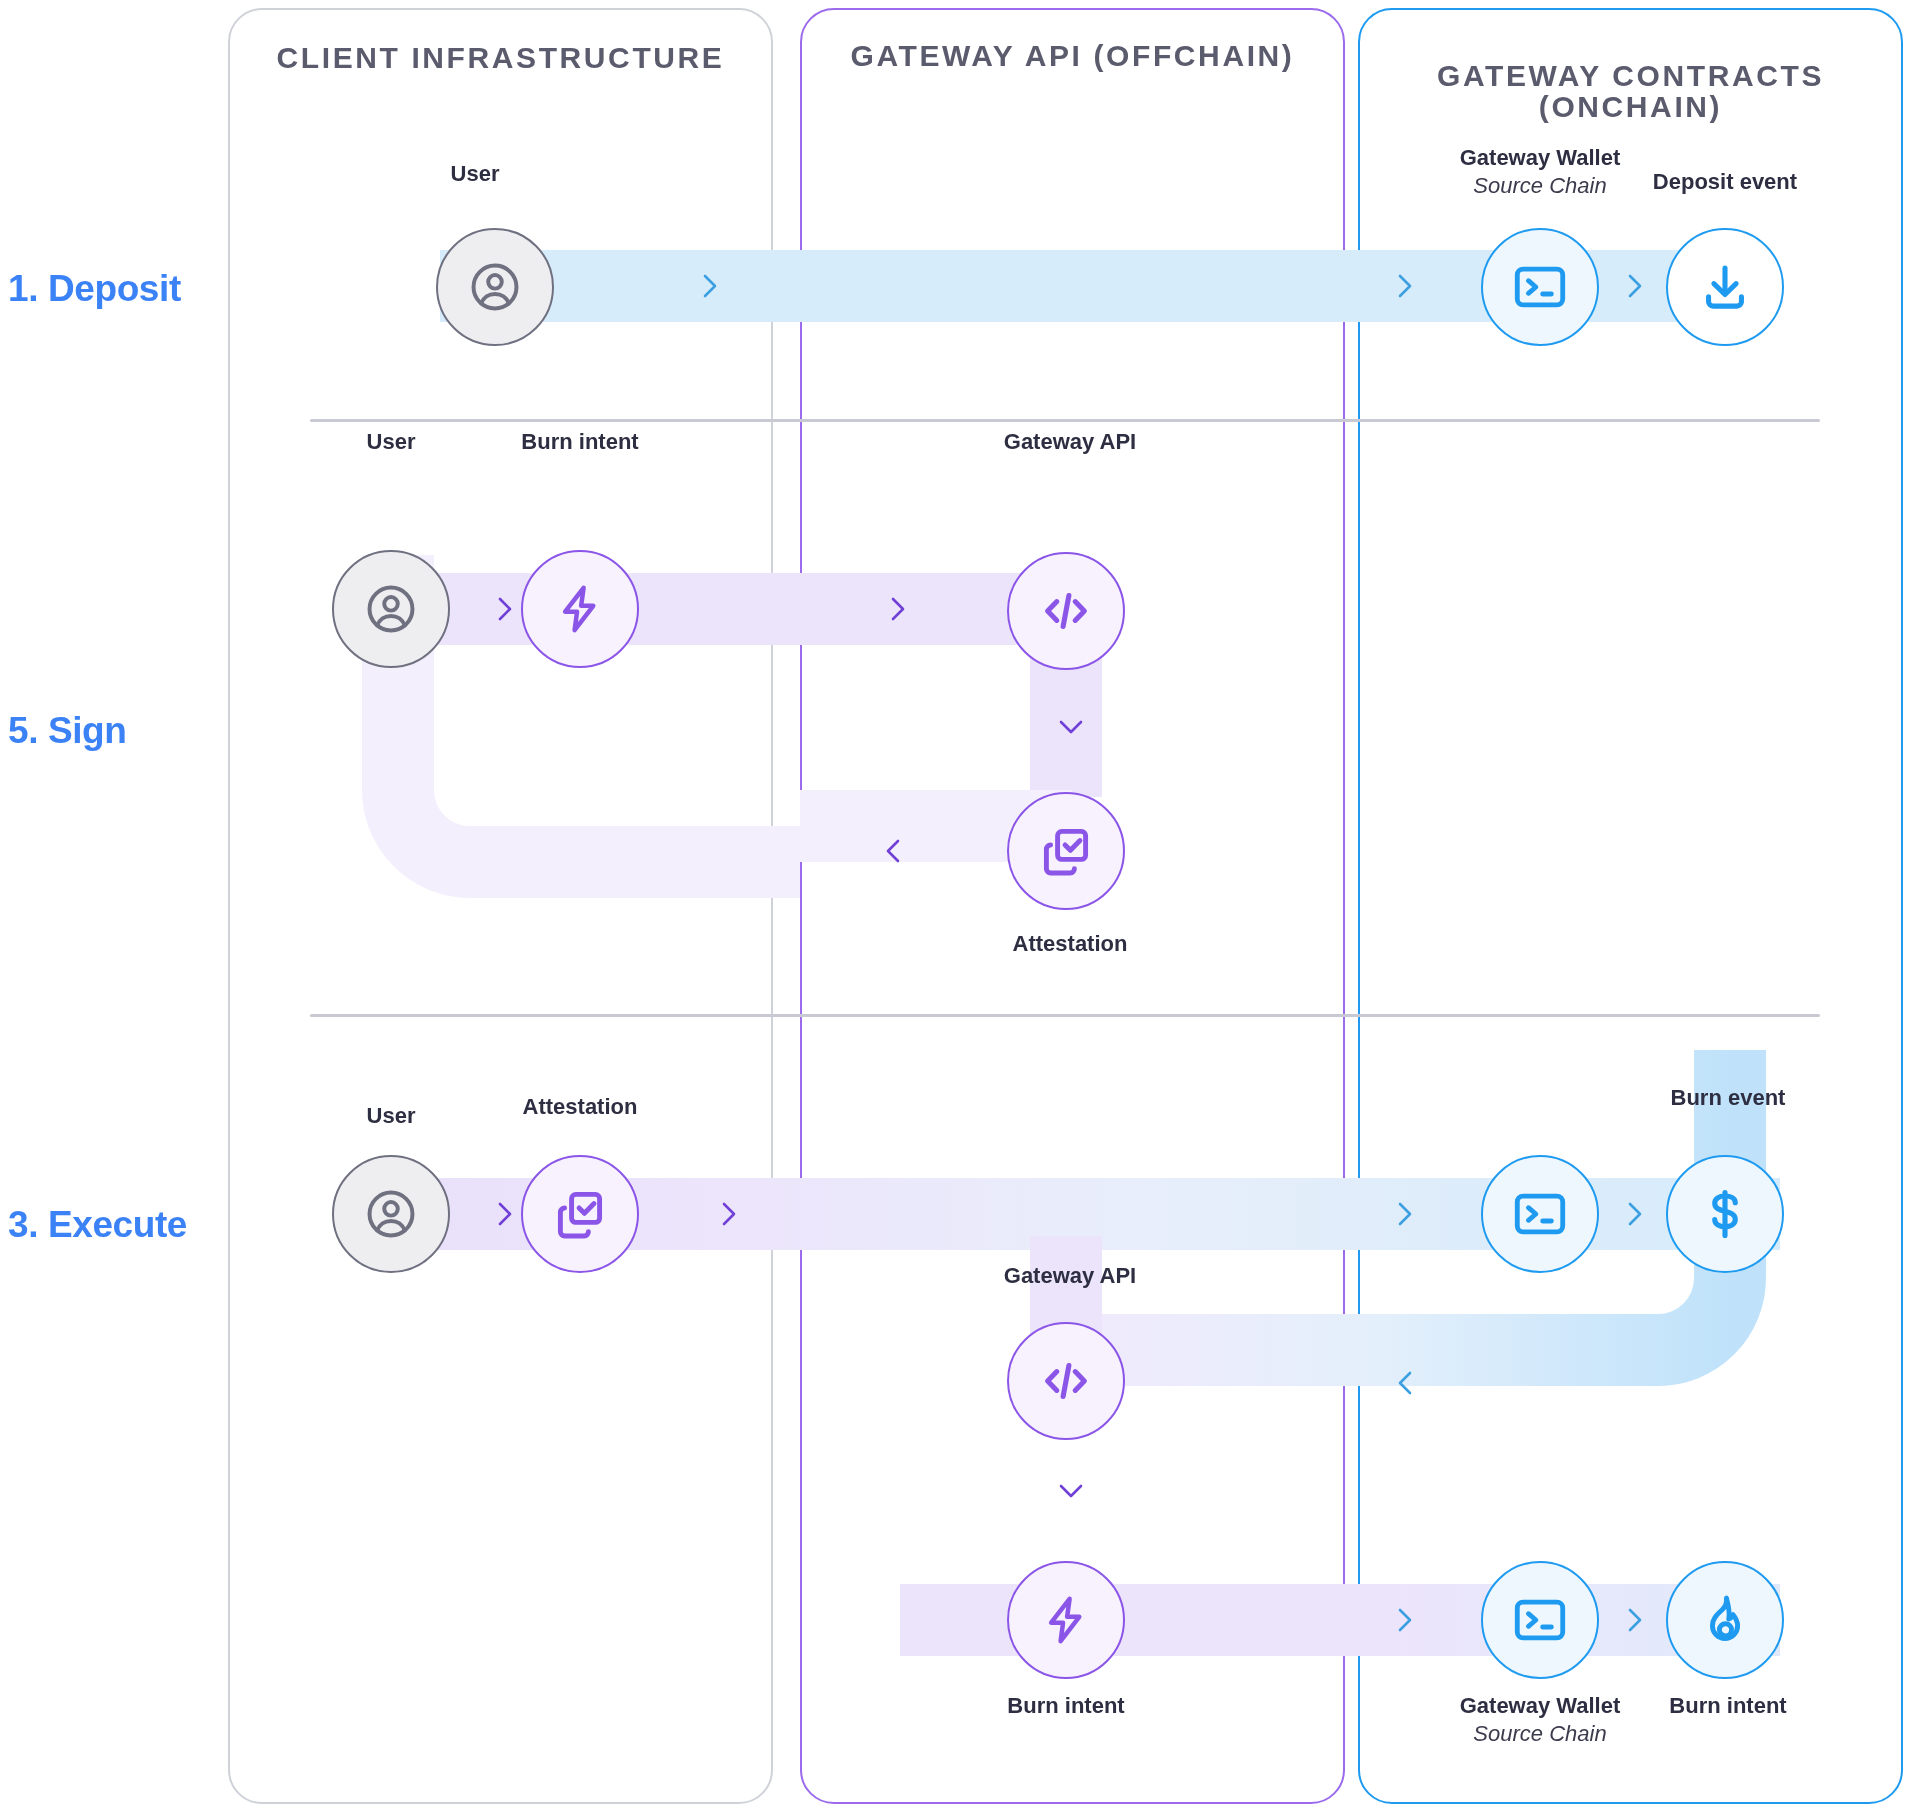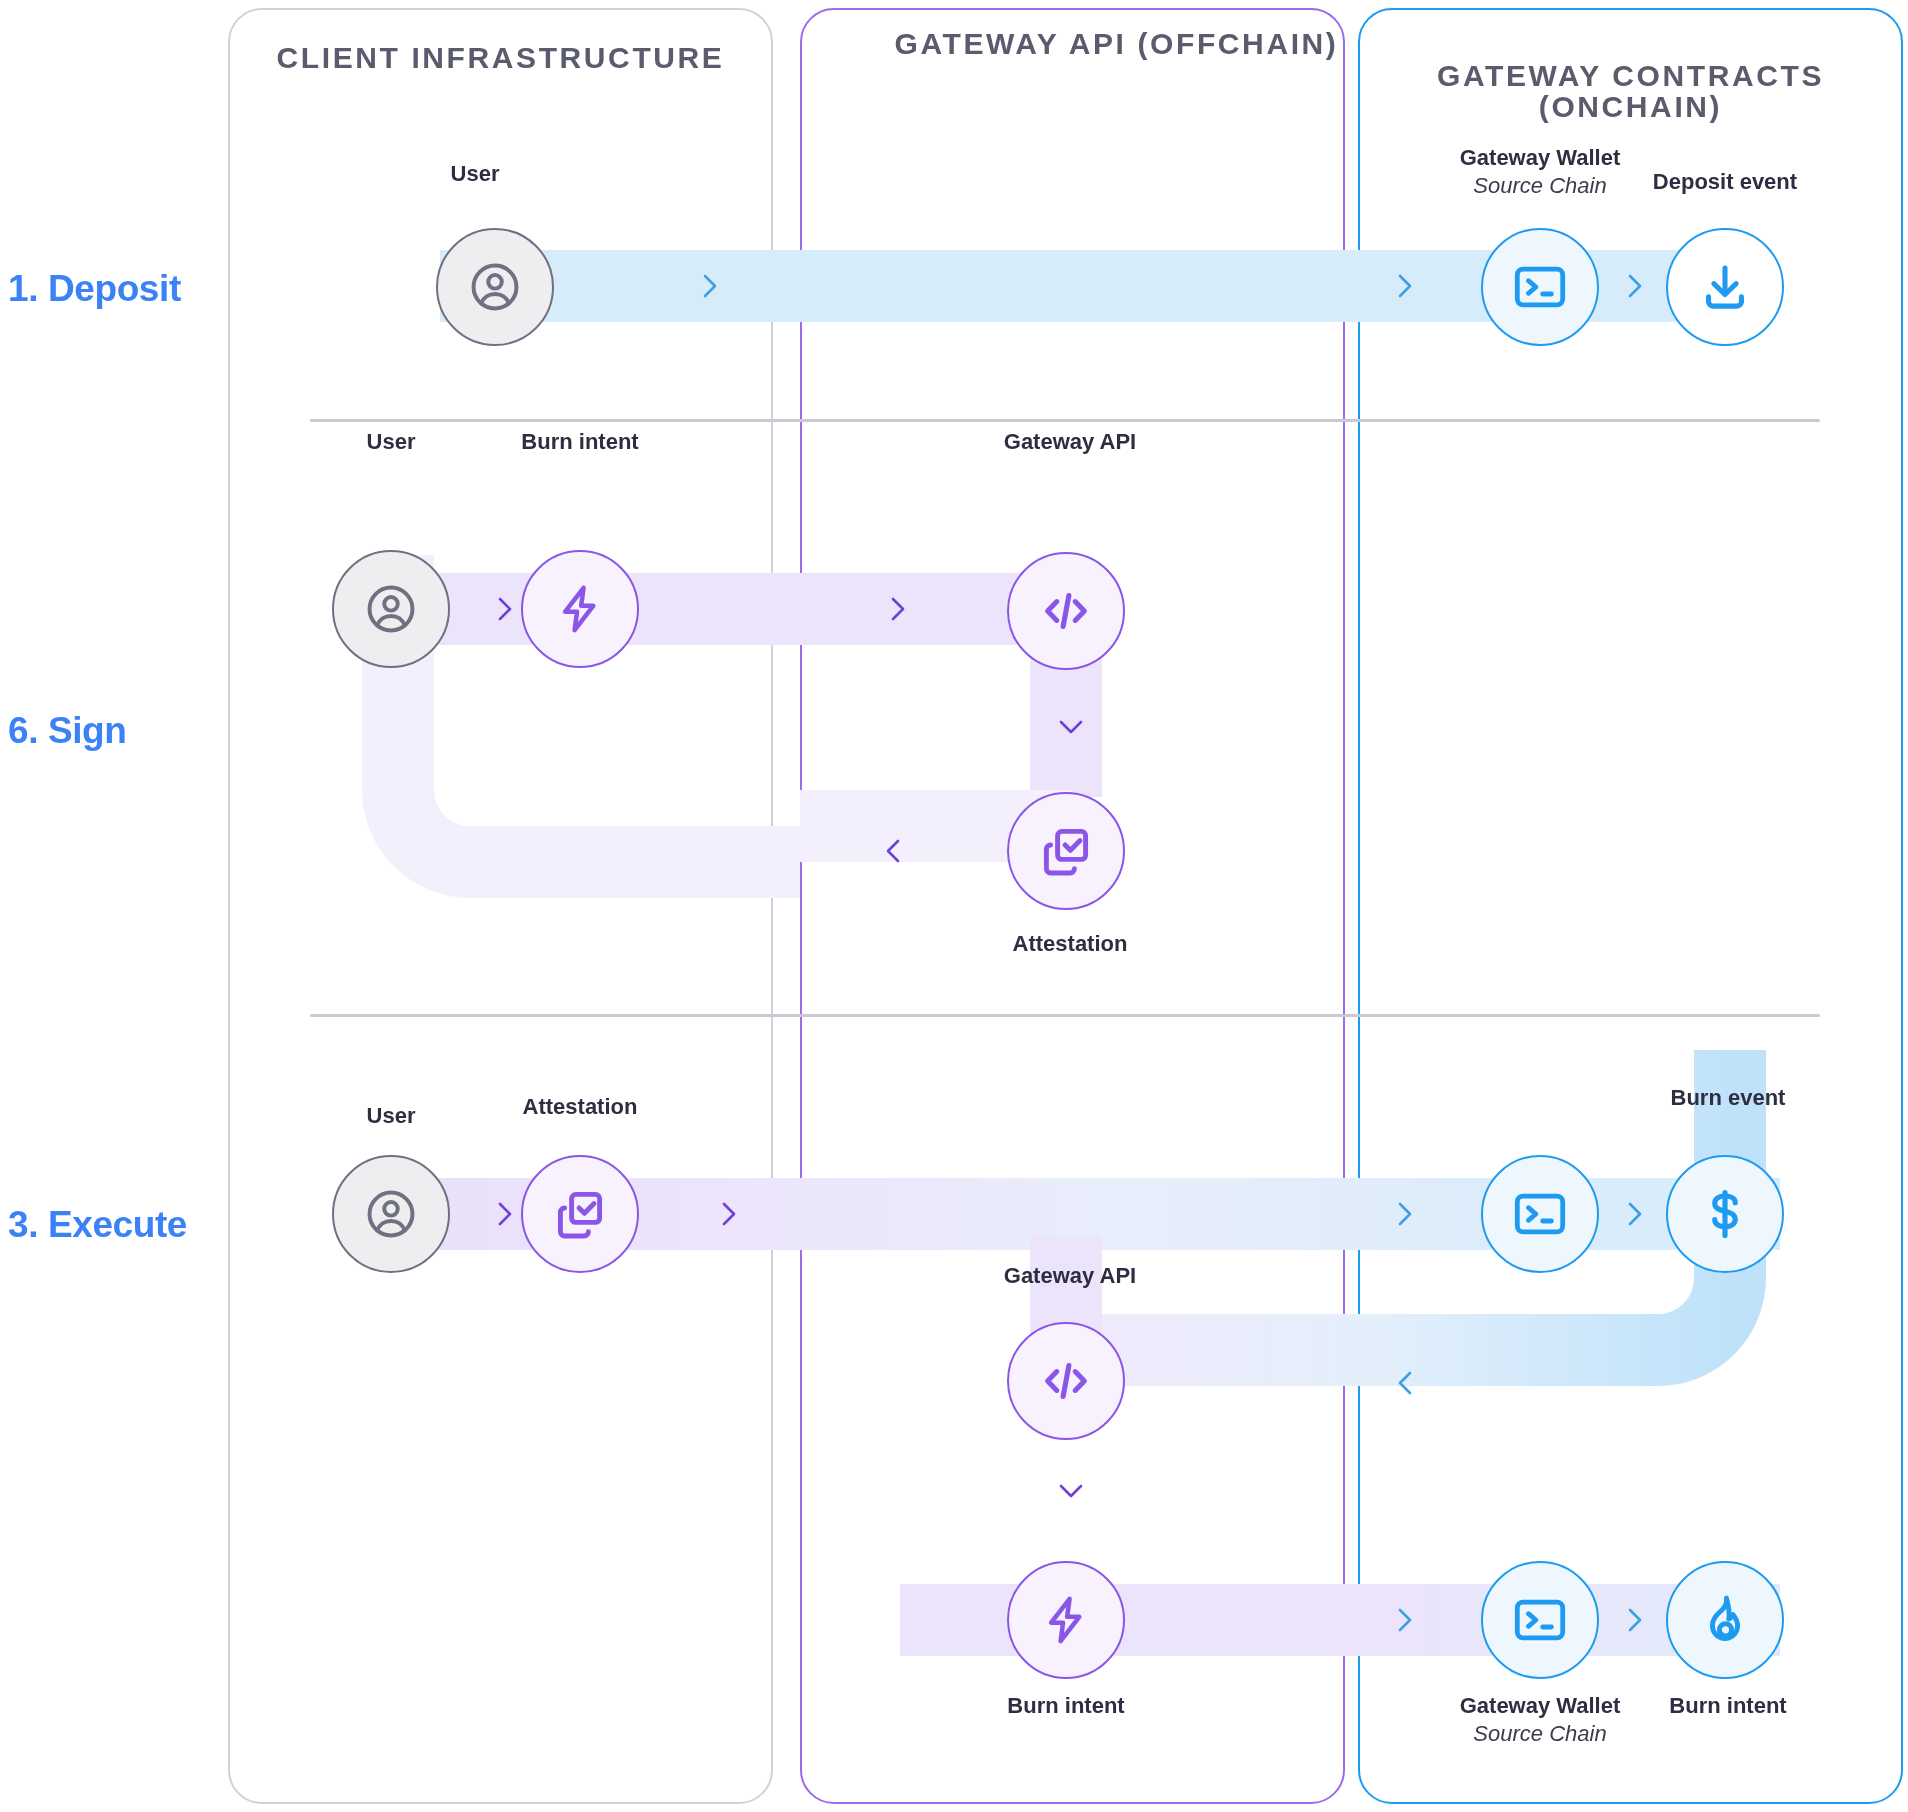--- a/index.html
+++ b/index.html
@@ -7,21 +7,21 @@
   #stage{position:relative;width:1908px;height:1812px;}
 
   
   .panel{position:absolute;top:8px;height:1796px;border-radius:34px;border:2.5px solid #cfd2d8;background:transparent;box-sizing:border-box;}
   .panel.p1{left:228px;width:545px;border-color:#cfd2d8;}
   .panel.p2{left:800px;width:545px;border-color:#9b6bec;}
   .panel.p3{left:1358px;width:545px;border-color:#1e9bf0;}
 
   .panel-title{position:absolute;width:545px;text-align:center;font-size:30px;letter-spacing:2.6px;font-weight:600;color:#5b5b6e;line-height:31px;}
   .pt1{left:228px;top:42px;}
-  .pt2{left:800px;top:28px;padding-left:44px;}
+  .pt2{left:800px;top:40px;}
   .pt3{left:1358px;top:42px;margin-top:18px;}
 
   
   .step-label{position:absolute;left:8px;width:210px;text-align:left;font-size:37px;font-weight:700;color:#3b82f6;letter-spacing:-0.4px;}
   .sl1{top:268px;}
   .sl2{top:710px;}
   .sl3{top:1204px;}
 
   
   .divider{position:absolute;height:3px;background:#c9c9d4;left:310px;width:1510px;border-radius:2px;}
@@ -63,21 +63,21 @@
 
   <div class="panel p1"></div>
   <div class="panel p2"></div>
   <div class="panel p3"></div>
 
   <div class="panel-title pt1">CLIENT INFRASTRUCTURE</div>
   <div class="panel-title pt2">GATEWAY API (OFFCHAIN)</div>
   <div class="panel-title pt3">GATEWAY CONTRACTS (ONCHAIN)</div>
 
   <div class="step-label sl1">1. Deposit</div>
-  <div class="step-label sl2">6. Sign</div>
+  <div class="step-label sl2">5. Sign</div>
   <div class="step-label sl3">3. Execute</div>
 
   <div class="divider d1"></div>
   <div class="divider d2"></div>
 
   <div class="band band-blue" style="left:440px;top:250px;width:1240px;height:72px;"></div>
 
   <div class="node-label" style="left:380px;top:160px;width:190px;">
     <span>User</span>
   </div>

